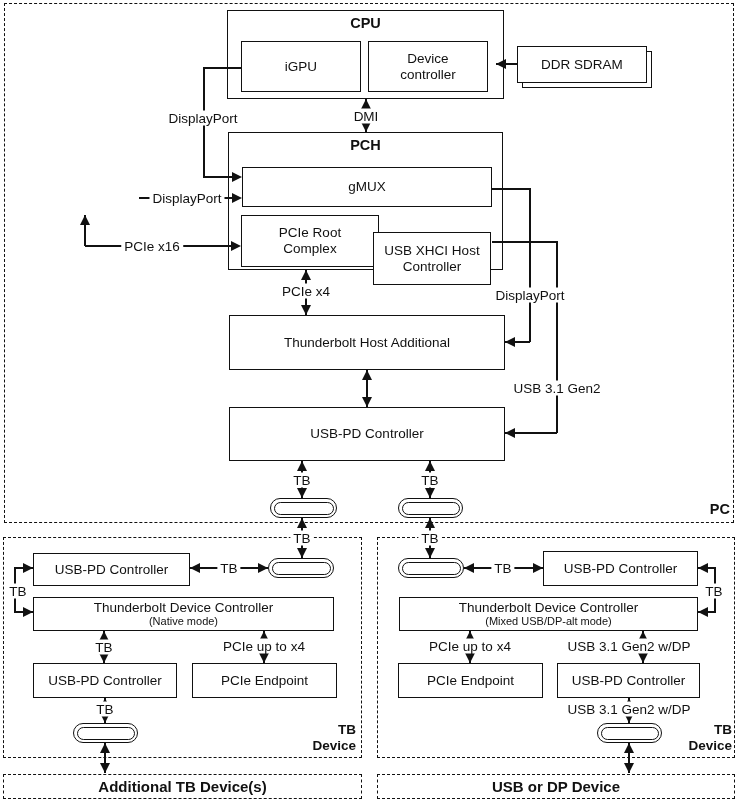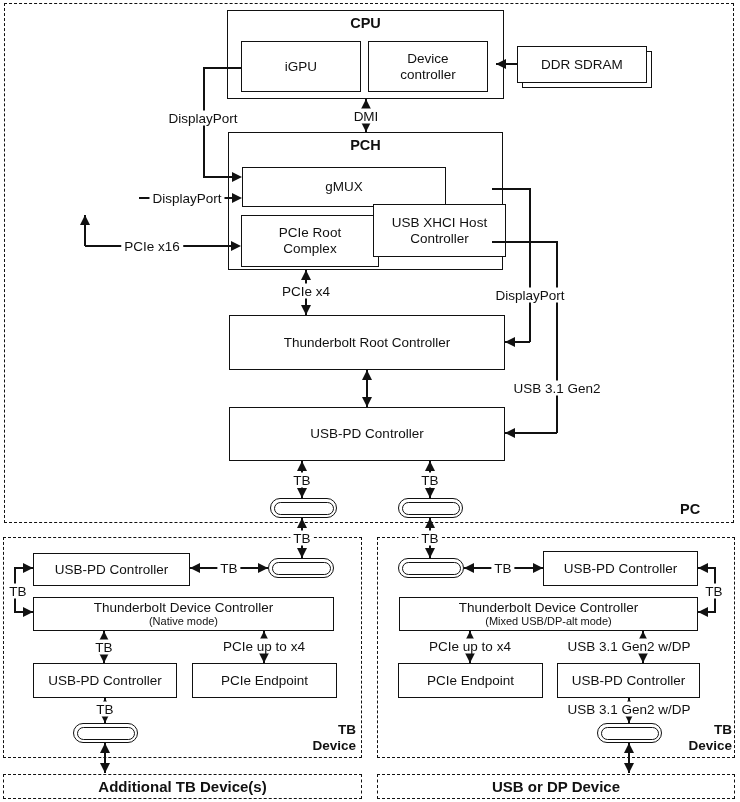--- a/index.html
+++ b/index.html
@@ -19,21 +19,21 @@
   .ar.up{border-left-width:5px;border-right-width:5px;border-bottom:10px solid #111}
   .ar.down{border-left-width:5px;border-right-width:5px;border-top:10px solid #111}
   .ar.left{border-top-width:5px;border-bottom-width:5px;border-right:10px solid #111}
   .ar.right{border-top-width:5px;border-bottom-width:5px;border-left:10px solid #111}
   .lbl{position:absolute;transform:translate(-50%,-50%);background:#fff;
        padding:0 3px;font-size:13.5px;white-space:nowrap}
   .oval{position:absolute;border:1.6px solid #111;border-radius:999px;background:#fff;
         box-sizing:border-box;padding:2.5px}
   .oval>div{width:100%;height:100%;border:1.6px solid #111;border-radius:999px;box-sizing:border-box}
   .side-label{position:absolute;font-weight:bold;font-size:13.5px;text-align:right;line-height:1.2}
-  .pc-tag{position:absolute;font-weight:bold;font-size:14.5px;}
+  .pc-tag{position:absolute;font-weight:bold;font-size:14.5px;text-align:right}
   .mode{font-size:11px;line-height:1.05}
   .col{display:flex;flex-direction:column;align-items:center;justify-content:center}
   .w90{max-width:92px}.w82{max-width:84px}.w110{max-width:112px}
 </style>
 </head>
 <body>
 
 <div class="stage">
 
   <div class="dashedbox" style="left:4px;top:3px;width:730px;height:520px"></div>
@@ -51,33 +51,33 @@
   </div>
 
   <div class="panel" style="left:522px;top:51px;width:130px;height:37px"></div>
   <div class="box" style="left:517px;top:46px;width:130px;height:37px">
     <span>DDR SDRAM</span>
   </div>
 
   <div class="panel" style="left:228px;top:132px;width:275px;height:138px">
     <div class="panel-title">PCH</div>
   </div>
-  <div class="box" style="left:242px;top:167px;width:204px;height:40px">
+  <div class="box" style="left:242px;top:167px;width:250px;height:40px">
     <span>gMUX</span>
   </div>
   <div class="box" style="left:241px;top:215px;width:138px;height:52px">
     <span class="w82">PCIe Root Complex</span>
   </div>
-  <div class="box" style="left:373px;top:204px;width:133px;height:53px">
+  <div class="box" style="left:373px;top:232px;width:118px;height:53px">
     <span class="w110">USB XHCI Host Controller</span>
   </div>
 
 
   <div class="box" style="left:229px;top:315px;width:276px;height:55px">
-    <span>Thunderbolt Root Controller</span>
+    <span>Thunderbolt Host Additional</span>
   </div>
   <div class="box" style="left:229px;top:407px;width:276px;height:54px">
     <span>USB-PD Controller</span>
   </div>
 
   <div class="hl" style="left:496px;top:63.2px;width:21px"></div>
   <div class="ar left" style="left:496px;top:59px"></div>
 
   <div class="vl" style="left:365.2px;top:99px;height:33px"></div>
   <div class="ar up" style="left:361px;top:99px"></div>

